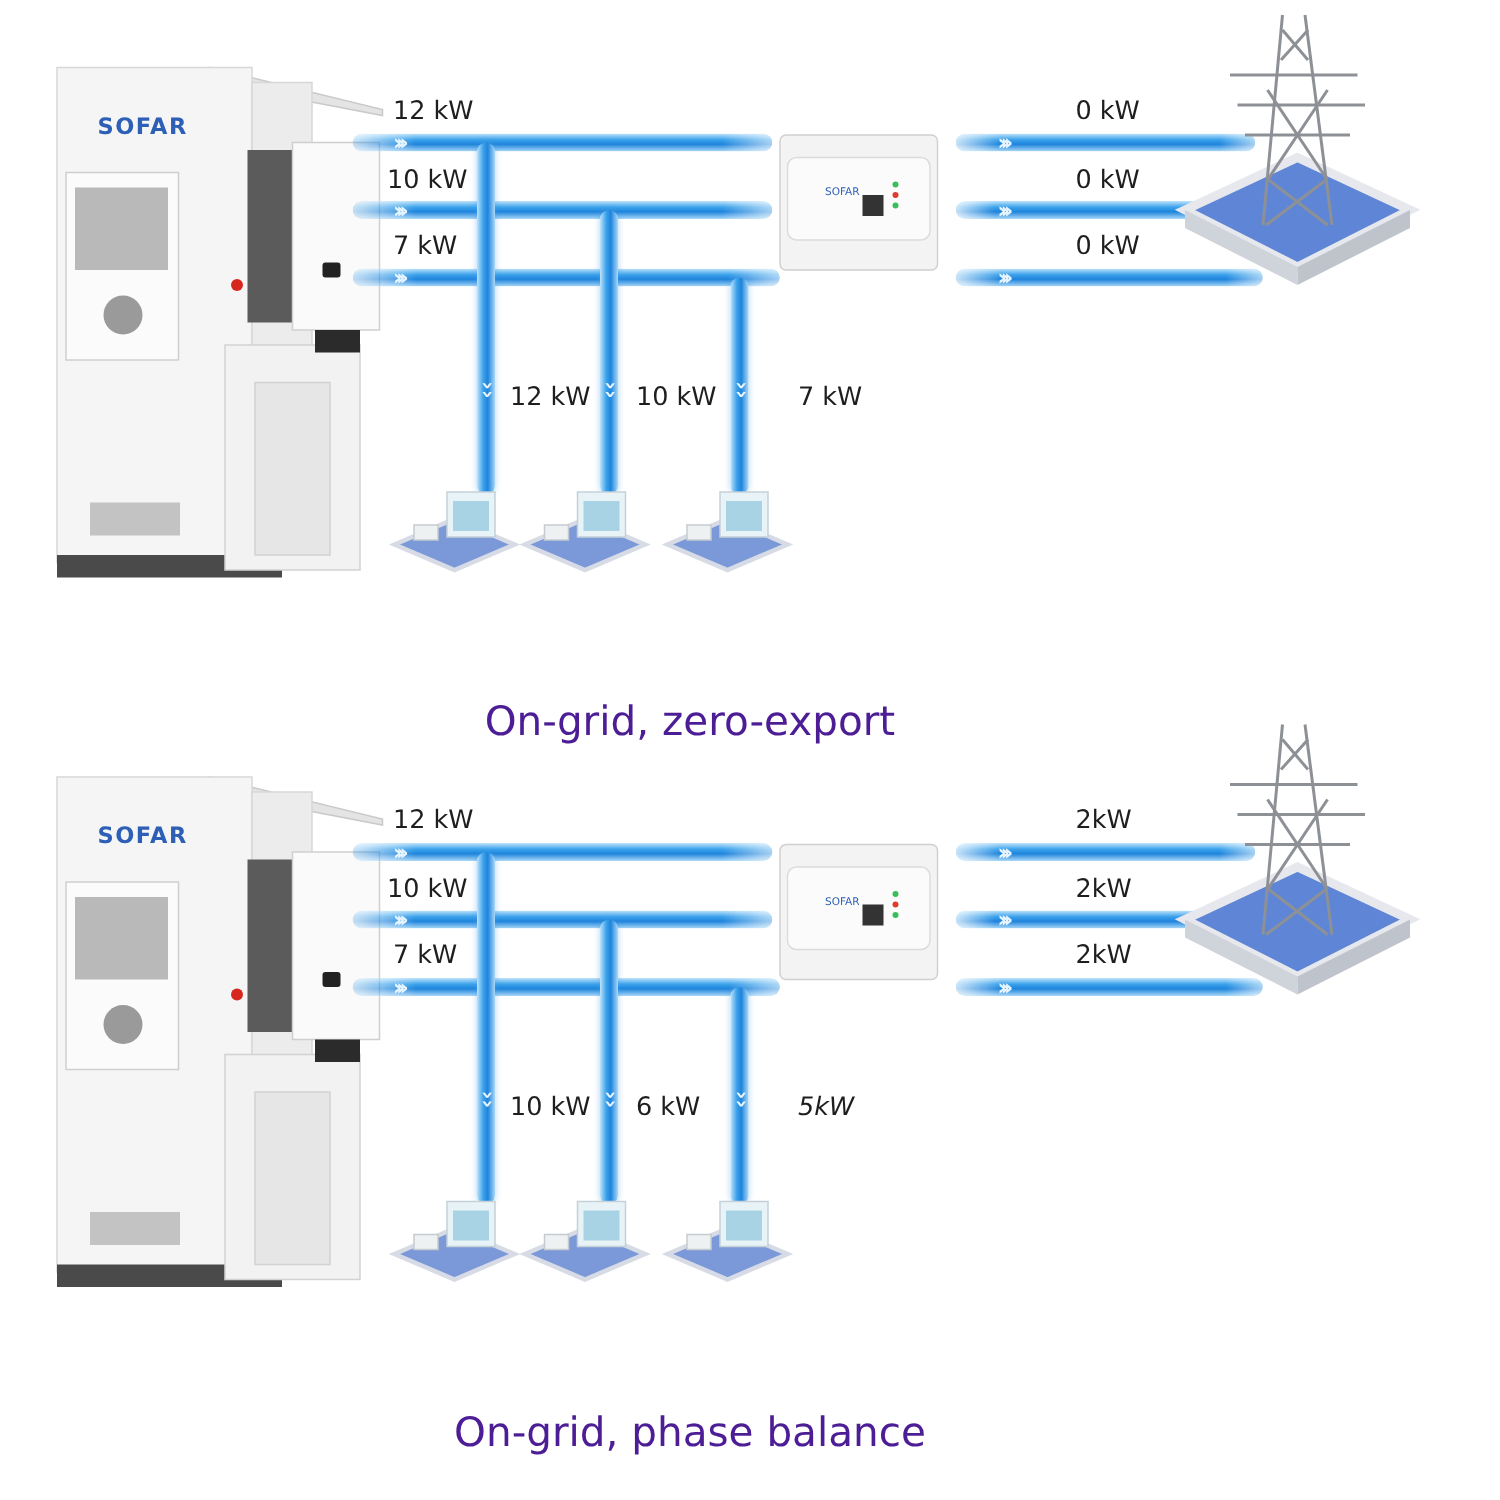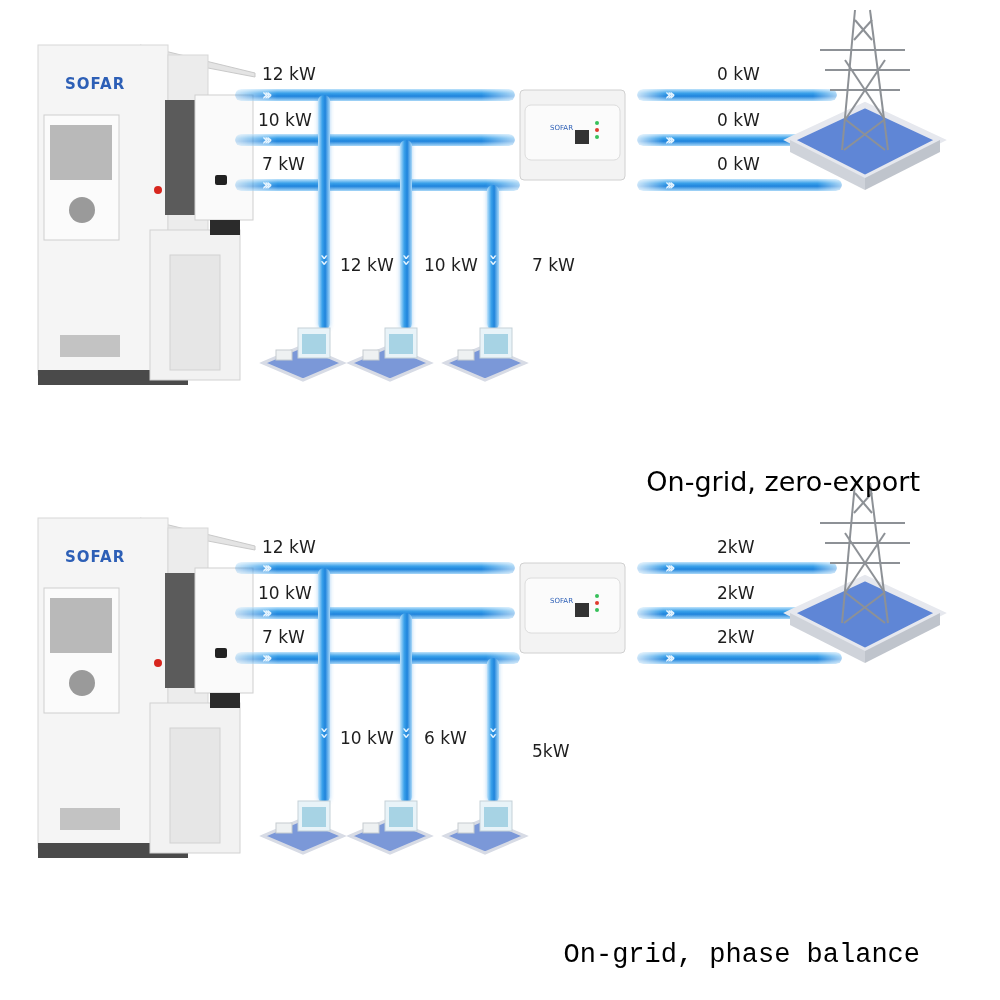--- a/index.html
+++ b/index.html
@@ -1,19 +1,19 @@
 <!DOCTYPE html>
 <html><head>
 <meta charset="utf-8">
 <style>
   html, body { margin:0; padding:0; background:#ffffff; }
   body { width:1000px; height:1000px; position:relative; overflow:hidden; font-family:"DejaVu Sans", sans-serif; color:#222; }
   .panel { position:absolute; left:0; width:951px; height:470px; }
   .lbl { position:absolute; font-size:17px; color:#1e1e1e; white-space:nowrap; }
-  .caption { position:absolute; width:920px; left:0; text-align:right; font-size:27px; color:#000000; }
+  .caption { position:absolute; width:920px; left:0; text-align:center; font-size:27px; color:#4c1d95; }
   .hbar { position:absolute; height:12px; border-radius:6px;
           background:linear-gradient(to bottom, #bfe3fb 0%, #3aa1ea 35%, #1f84dc 60%, #a9d8f8 100%);
           box-shadow:0 0 4px rgba(70,160,235,0.45); }
   .hbar.fade { -webkit-mask-image:linear-gradient(to right, rgba(0,0,0,0.25), #000 15%, #000 88%, rgba(0,0,0,0.4)); mask-image:linear-gradient(to right, rgba(0,0,0,0.25), #000 15%, #000 88%, rgba(0,0,0,0.4)); }
   .vbar { position:absolute; width:12px; border-radius:6px;
           background:linear-gradient(to right, #bfe3fb 0%, #3aa1ea 35%, #1f84dc 60%, #a9d8f8 100%);
           box-shadow:0 0 4px rgba(70,160,235,0.45); }
   .chev { position:absolute; color:#e9f6ff; font-size:15px; font-weight:bold; line-height:12px; letter-spacing:-4px; }
   .chevd { position:absolute; color:#e9f6ff; font-size:14px; font-weight:bold; line-height:10px; transform:rotate(90deg); }
 </style>
@@ -173,21 +173,21 @@
 
     <div class="vbar" style="left:318px;top:95px;height:235px;"></div>
     <div class="vbar" style="left:400px;top:140px;height:190px;"></div>
     <div class="vbar" style="left:487px;top:185px;height:145px;"></div>
     <span class="chevd" style="left:319px;top:255px;">››</span>
     <span class="chevd" style="left:401px;top:255px;">››</span>
     <span class="chevd" style="left:488px;top:255px;">››</span>
 
     <div class="lbl" style="left:340px;top:255px;">10 kW</div>
     <div class="lbl" style="left:424px;top:255px;">6 kW</div>
-    <div class="lbl" style="left:532px;top:268px;">5kW</div>
+    <div class="lbl" style="left:532px;top:255px;font-style:italic;">5kW</div>
 
     <svg style="position:absolute;left:258px;top:318px" width="90" height="70" viewBox="0 0 90 70">
       <polygon points="5,45 45,28 85,45 45,62" fill="#7b98d8" stroke="#d7dbe5" stroke-width="3"></polygon>
       <rect x="40" y="10" width="32" height="30" fill="#e8f3f8" stroke="#c5d1d8"></rect>
       <rect x="44" y="16" width="24" height="20" fill="#a7d3e4"></rect>
       <rect x="18" y="32" width="16" height="10" fill="#eef1f2" stroke="#c5cbd0"></rect>
     </svg>
     <svg style="position:absolute;left:345px;top:318px" width="90" height="70" viewBox="0 0 90 70">
       <polygon points="5,45 45,28 85,45 45,62" fill="#7b98d8" stroke="#d7dbe5" stroke-width="3"></polygon>
       <rect x="40" y="10" width="32" height="30" fill="#e8f3f8" stroke="#c5d1d8"></rect>
@@ -236,13 +236,13 @@
         <line x1="66" y1="120" x2="105" y2="150"></line>
         <line x1="104" y1="120" x2="64" y2="150"></line>
         <line x1="75" y1="20" x2="92" y2="40"></line>
         <line x1="92" y1="20" x2="74" y2="40"></line>
       </g>
     </svg>
   </div>
 </div>
 
 <div class="caption" style="top:466px;">On-grid, zero-export</div>
-<div class="caption" style="top:940px;font-family:Liberation Mono, monospace;">On-grid, phase balance</div>
+<div class="caption" style="top:940px;">On-grid, phase balance</div>
 
 </body></html>

